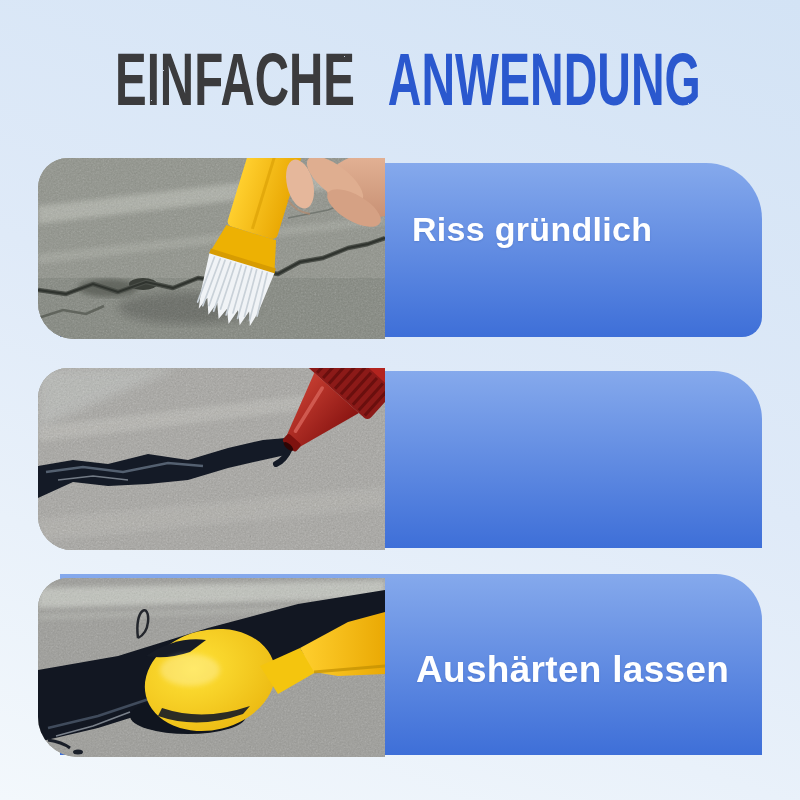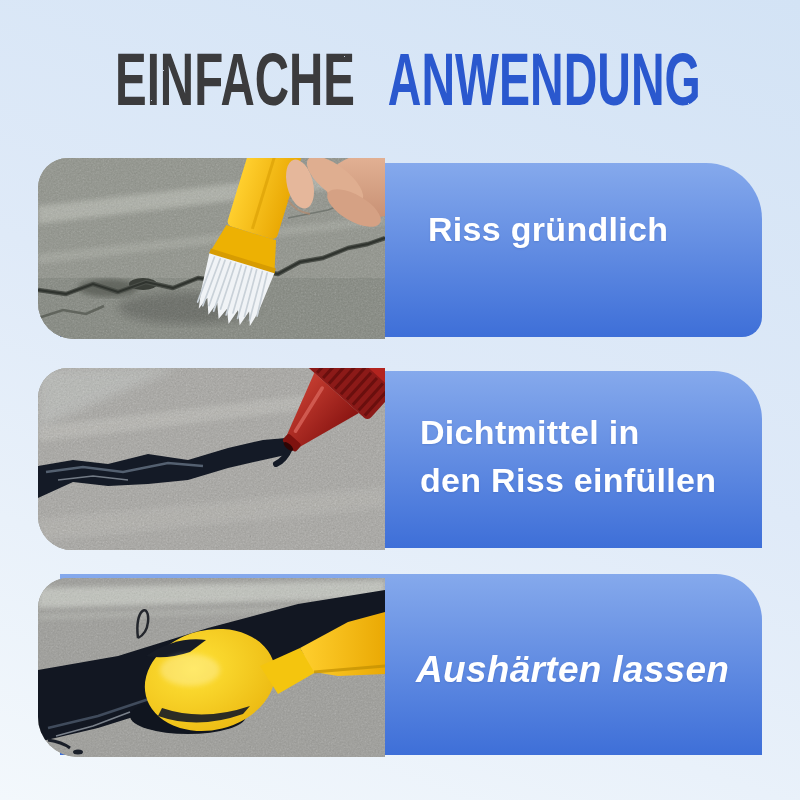--- a/index.html
+++ b/index.html
@@ -20,23 +20,23 @@
   .card3{top:574px;height:181px;border-radius:0 46px 0 0;}
   .photo{position:absolute;left:38px;width:347px;overflow:hidden;background:#98988f;}
   .photo svg{display:block;}
   .photo1{top:158px;height:181px;border-radius:30px 0 0 36px;}
   .photo2{top:368px;height:182px;border-radius:30px 0 0 34px;}
   .photo3{top:578px;height:179px;border-radius:30px 0 0 40px;}
   .card-text{
     position:absolute;color:#ffffff;font-weight:bold;letter-spacing:.3px;
     text-shadow:0 1px 2px rgba(30,60,140,.18);
   }
-  .t1{left:412px;top:206px;font-size:34px;line-height:46px;margin-left:16px;}
+  .t1{left:412px;top:206px;font-size:34px;line-height:46px;}
   .t2{left:420px;top:408px;font-size:34px;line-height:48px;}
-  .t3{left:416px;top:647px;font-size:37px;line-height:46px;font-style:italic;}
+  .t3{left:416px;top:647px;font-size:37px;line-height:46px;}
 </style>
 </head>
 <body>
 
 <div class="stage">
 
   <svg width="0" height="0" style="position:absolute" aria-hidden="true">
     <defs>
       <filter id="grain" x="0" y="0" width="100%" height="100%">
         <feTurbulence type="fractalNoise" baseFrequency="0.6" numOctaves="3" stitchTiles="stitch"></feTurbulence>
@@ -162,24 +162,20 @@
           <line x1="28" y1="-30" x2="28" y2="6"></line>
             <line x1="36" y1="-30" x2="36" y2="6"></line>
         </g>
         <polygon points="-30,8 30,8 9,72 -9,72" fill="url(#gCone)"></polygon>
         <rect x="-9" y="70" width="18" height="10" rx="3" fill="#7e120f"></rect>
         <ellipse cx="0" cy="80" rx="6" ry="2.5" fill="#2e0505"></ellipse>
         <line x1="-14" y1="14" x2="-5" y2="64" stroke="#d8645a" stroke-width="3.5" opacity="0.8" stroke-linecap="round"></line>
       </g>
     </svg>
   </div>
-  <div class="card-text t2">
-    <div>Dichtmittel in</div>
-    <div>den Riss einfüllen</div>
-  </div>
 
   <div class="card card3"></div>
   <div class="photo photo3">
     <svg width="347" height="179" viewBox="0 0 347 179">
       <rect width="347" height="179" fill="#9c9c98"></rect>
       <path d="M0,10 L347,2 L347,20 L0,30 Z" fill="#cdd0c9" opacity="0.75" filter="url(#soft)"></path>
       <path d="M0,36 L347,26 L347,31 L0,42 Z" fill="#c4c7c0" opacity="0.4" filter="url(#soft)"></path>
       <rect width="347" height="179" filter="url(#grain)" opacity="0.34"></rect>
       <g>
         <path d="M0,92 L80,78 L170,50 L260,26 L347,12 L347,55 L290,70 L240,86 L190,102 L130,128 L60,150 L0,164 Z" fill="#121722"></path>

